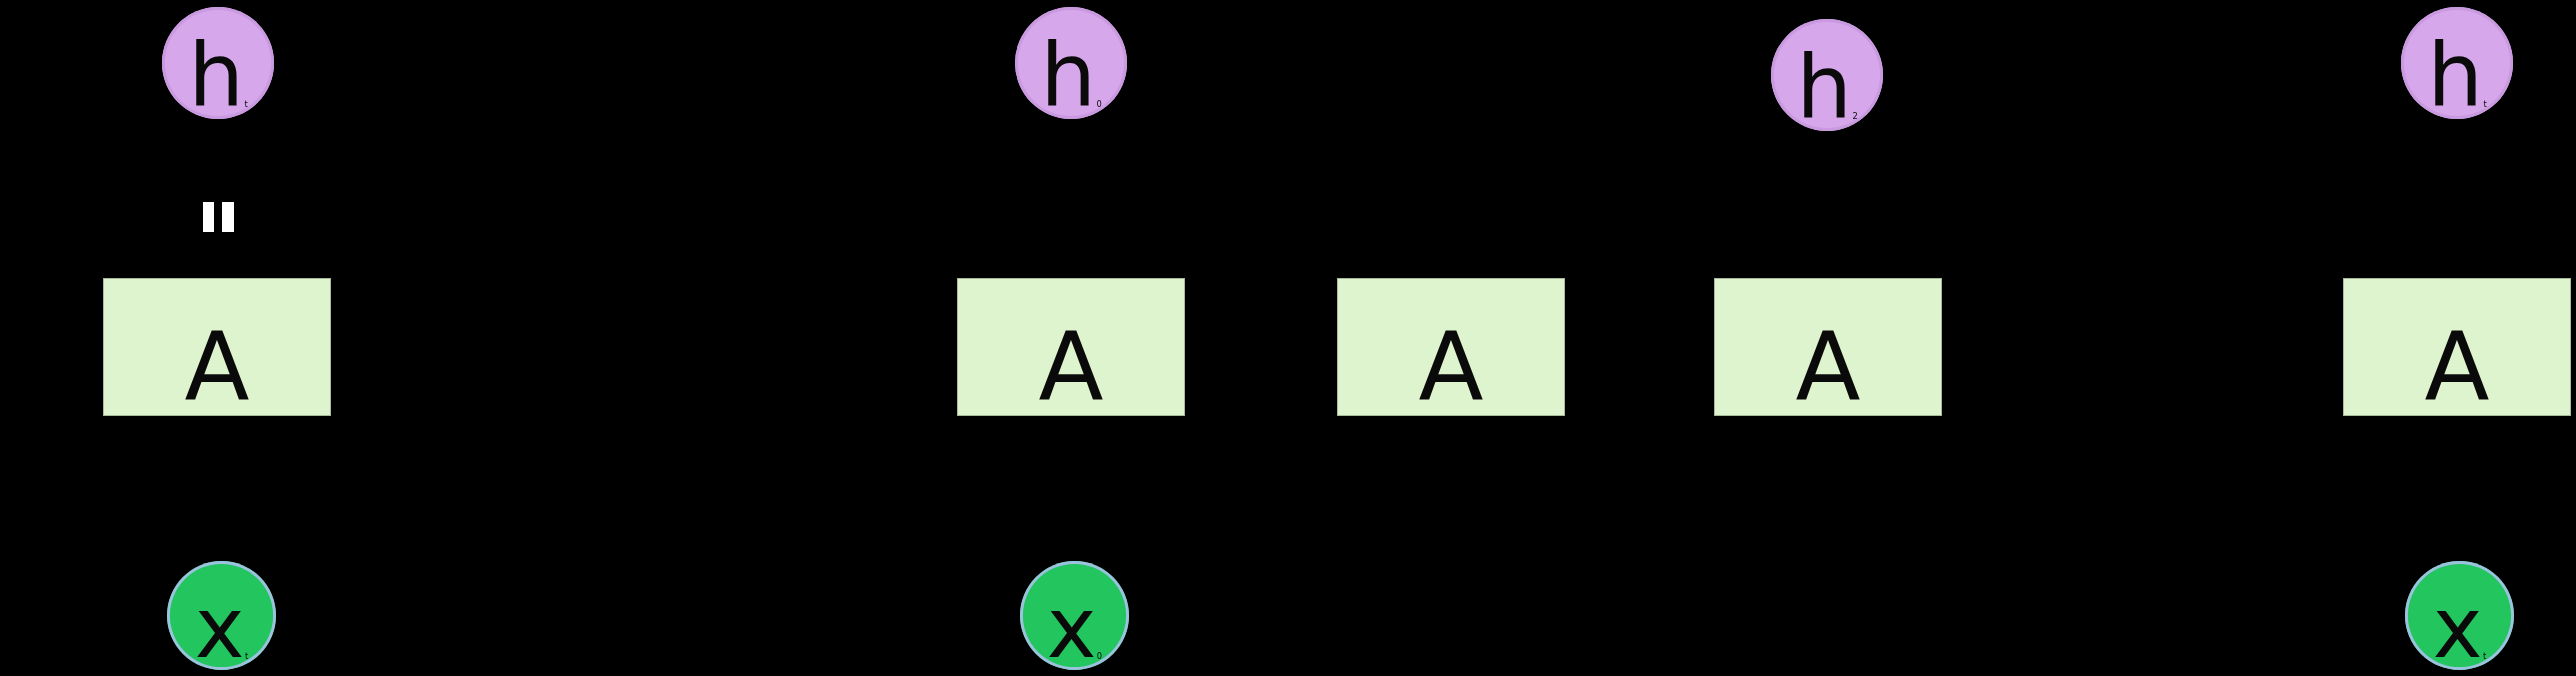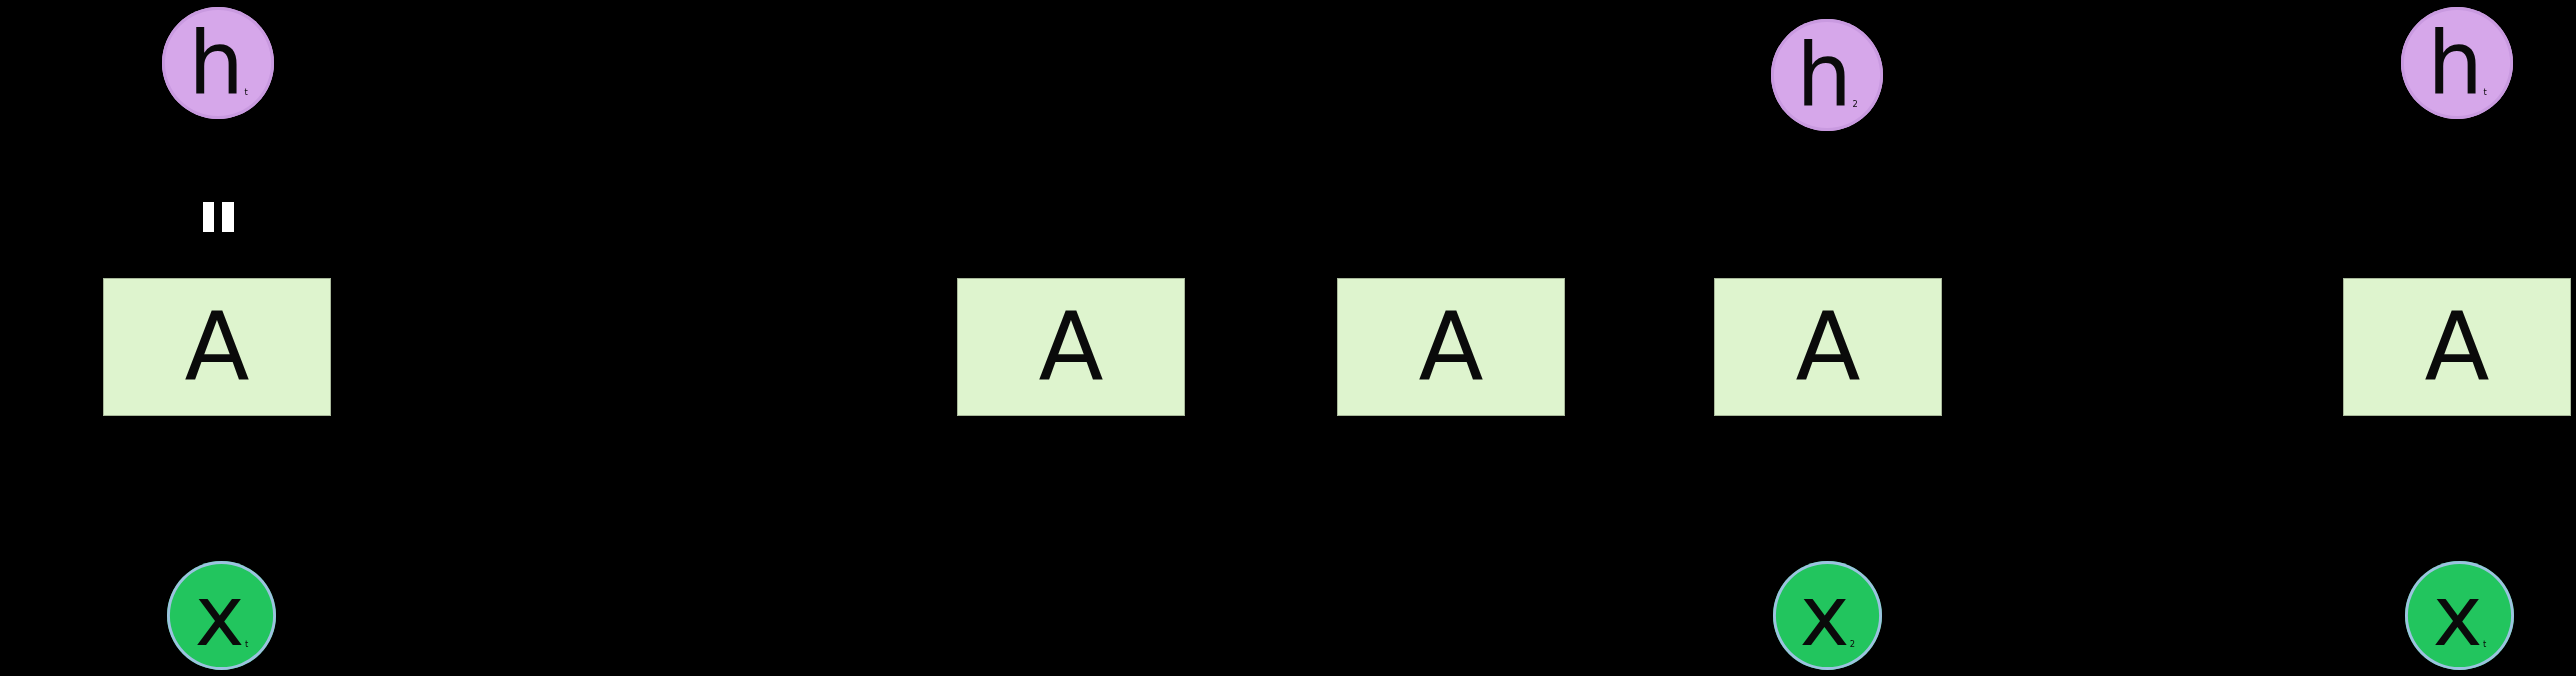--- a/index.html
+++ b/index.html
@@ -13,21 +13,21 @@
   }
   .canvas {
     position: relative;
     width: 2576px;
     height: 677px;
     background: #000000;
   }
   .node {
     position: absolute;
     display: flex;
-    align-items: center;
+    align-items: flex-end;
     justify-content: center;
     color: #0a0a0a;
   }
   .state-circle {
     width: 112px;
     height: 112px;
     border-radius: 50%;
     background: #d6a7ea;
     box-shadow: inset 0 0 0 2.9px #c99ae0;
   }
@@ -80,20 +80,23 @@
 <div class="canvas">
 
   <div class="equals-mark">
     <div class="equals-bar"></div>
     <div class="equals-bar"></div>
   </div>
 
   <div class="node state-circle" style="left:162px; top:6.7px;">
     <span class="node-label"><span class="base">h</span><span class="sub">t</span></span>
   </div>
+  <div class="node state-circle" style="left:1015px; top:6.7px;">
+    <span class="node-label"><span class="base">h</span><span class="sub">0</span></span>
+  </div>
   <div class="node state-circle" style="left:1771px; top:6.7px;margin-top:12px;">
     <span class="node-label"><span class="base">h</span><span class="sub">2</span></span>
   </div>
   <div class="node state-circle" style="left:2401px; top:6.7px;">
     <span class="node-label"><span class="base">h</span><span class="sub">t</span></span>
   </div>
 
   <div class="node cell-box" style="left:103px; top:278px;">
     <span class="node-label">A</span>
   </div>
@@ -106,21 +109,21 @@
   <div class="node cell-box" style="left:1714px; top:278px;">
     <span class="node-label">A</span>
   </div>
   <div class="node cell-box" style="left:2343px; top:278px;">
     <span class="node-label">A</span>
   </div>
 
   <div class="node input-circle" style="left:167px; top:561px;">
     <span class="node-label"><span class="base">x</span><span class="sub">t</span></span>
   </div>
-  <div class="node input-circle" style="left:1773px; top:561px;">
-    <span class="node-label"><span class="base">x</span><span class="sub">2</span></span>
+  <div class="node input-circle" style="left:1020px; top:561px;">
+    <span class="node-label"><span class="base">x</span><span class="sub">0</span></span>
   </div>
   <div class="node input-circle" style="left:2405px; top:561px;">
     <span class="node-label"><span class="base">x</span><span class="sub">t</span></span>
   </div>
 
 </div>
 
 
 </body></html>

